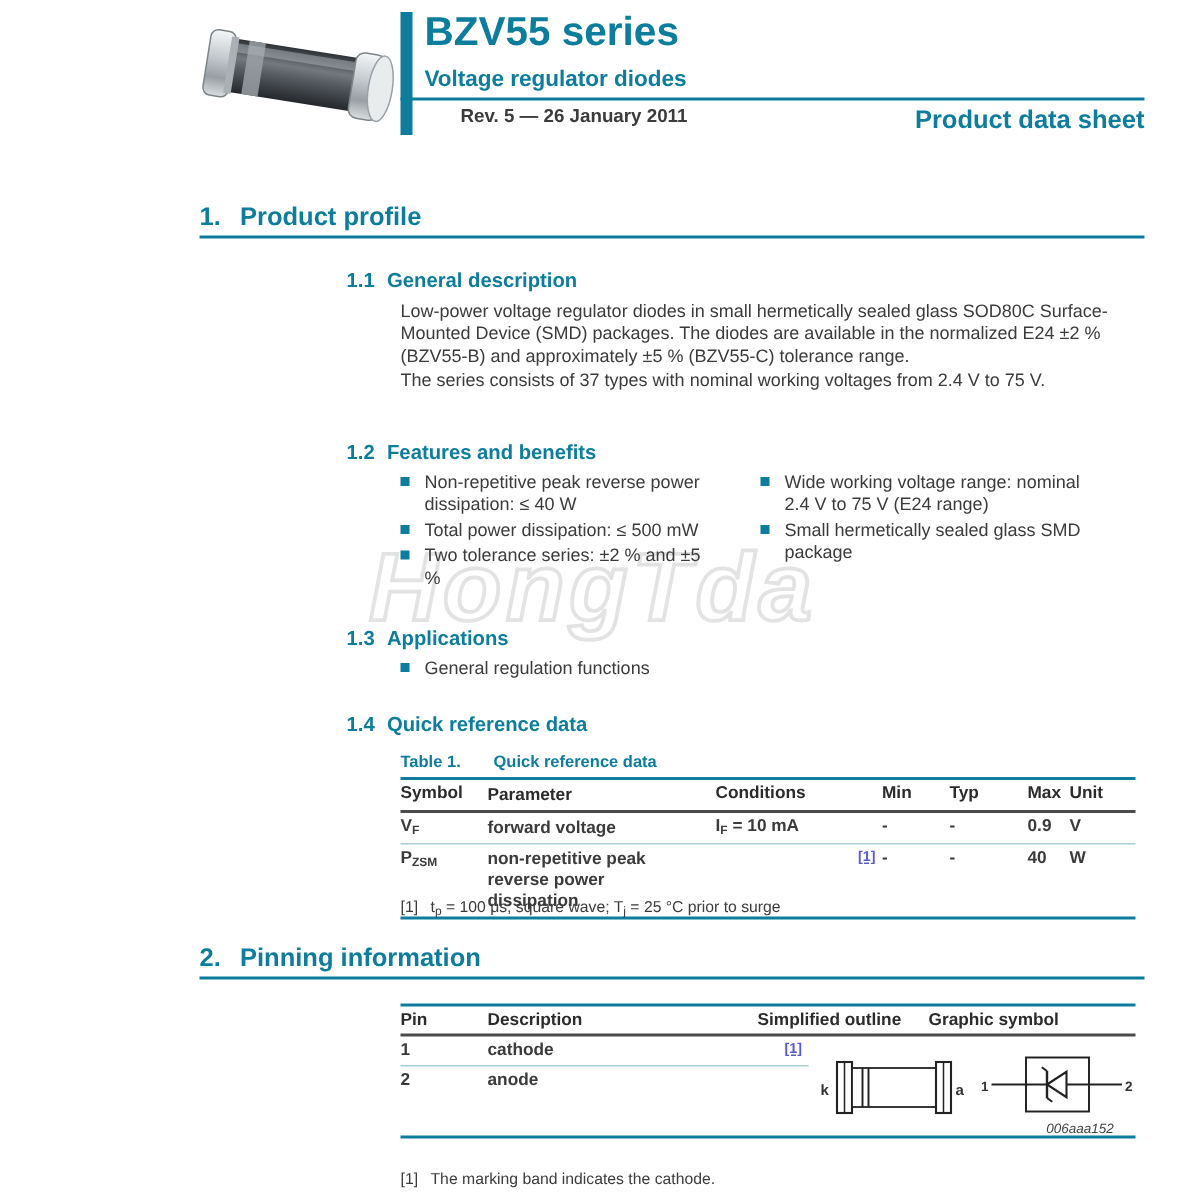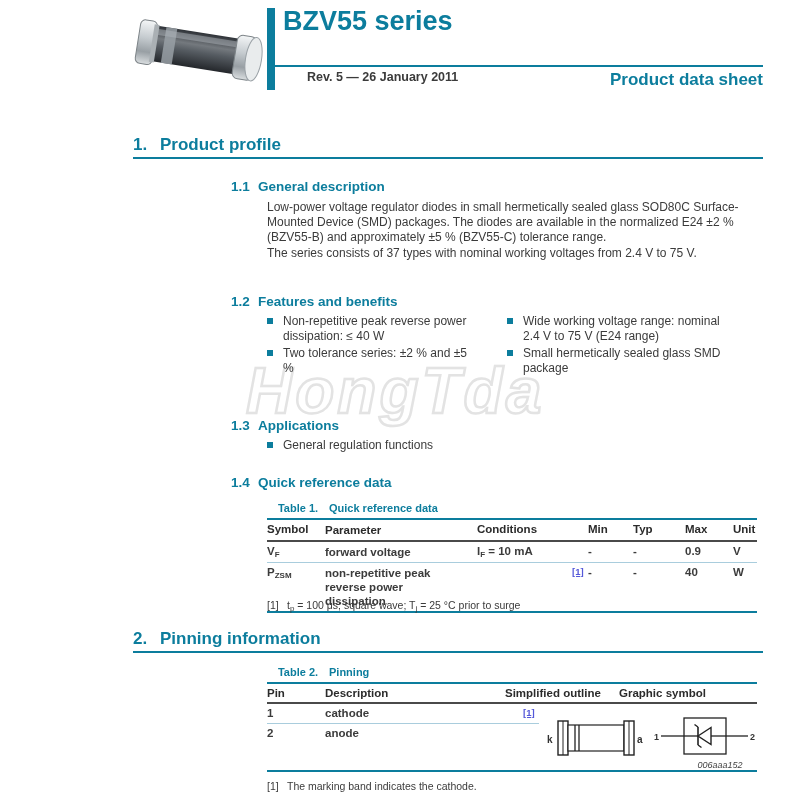--- a/index.html
+++ b/index.html
@@ -26,34 +26,34 @@
   .sub-num{font-size:13.5px;font-weight:bold;}
   .sub-title{font-size:13.5px;font-weight:bold;}
   .body-text{font-size:12px;line-height:15.2px;}
   
   ul.blist{margin:0;padding:0;list-style:none;}
   ul.blist li{position:relative;padding-left:16px;margin:0 0 1.5px 0;font-size:12px;line-height:15.2px;}
   ul.blist li::before{content:"";position:absolute;left:0;top:4px;width:6px;height:6px;background:#0c7d9d;}
   
   .tbl{position:absolute;width:490px;font-size:11.5px;}
   .tbl .cap{font-size:11px;font-weight:bold;color:#0c7d9d;line-height:13px;}
-  .tbl .cap .cap-label{display:inline-block;width:62px;text-align:center;}
+  .tbl .cap .cap-label{display:inline-block;width:62px;}
   .tbl .cap-rule{height:2px;background:#0c7d9d;margin-top:3px;}
   .tbl .row{display:flex;padding:3px 0 3px 0;font-weight:bold;}
   .tbl .thead{font-weight:bold;color:#2b2b2b;}
   .tbl .hd-rule{height:2px;background:#4a4a4a;}
   .tbl .row-sep{height:1px;background:#a9cddd;}
   .tbl .bot-rule{height:2px;background:#0c7d9d;}
   .c-sym{width:58px;flex:none;}
   .c-par{width:152px;flex:none;padding-right:14px;box-sizing:border-box;line-height:14px;}
   .c-con{width:95px;flex:none;}
   .c-note{width:16px;flex:none;}
   .c-min{width:45px;flex:none;}
   .c-typ{width:52px;flex:none;}
-  .c-max{width:48px;flex:none;}
+  .c-max{width:28px;flex:none;}
   .c-unit{width:37px;flex:none;}
   .t2-pin{width:58px;flex:none;}
   .t2-desc{width:198px;flex:none;}
   .t2-deschd{width:180px;flex:none;}
   .t2-note{width:16px;flex:none;}
   .t2-out{width:114px;flex:none;}
   .t2-sym{width:104px;flex:none;}
   .sub{font-size:8px;vertical-align:-2px;}
   .fn-link{color:#5558d9;text-decoration:underline;font-size:9.5px;vertical-align:2px;cursor:pointer;}
   .footnote{font-size:10.5px;color:#3b3b3b;}
@@ -89,39 +89,41 @@
         <rect x="32" y="25" width="11" height="36" fill="#99a0a6" opacity="0.85"></rect>
         <rect x="20" y="28" width="94" height="6" fill="#aeb4b9" opacity="0.5"></rect>
         <rect x="6" y="21" width="17" height="44" rx="5" fill="url(#gCap)" stroke="#7d8488" stroke-width="1"></rect>
         <rect x="20" y="24" width="5" height="38" fill="#aab0b4"></rect>
         <rect x="104" y="21" width="20" height="44" rx="6" fill="url(#gCap)" stroke="#7d8488" stroke-width="1"></rect>
         <ellipse cx="123" cy="43" rx="8" ry="22" fill="#e9eced" stroke="#9aa1a6" stroke-width="1"></ellipse>
       </g>
     </svg>
     <div class="abs accent-bar"></div>
     <div class="abs title teal">BZV55 series</div>
+    <div class="abs subtitle teal">Voltage regulator diodes</div>
     <div class="abs rule header-rule"></div>
     <div class="abs rev-line">Rev. 5 — 26 January 2011</div>
     <div class="abs doc-type teal">Product data sheet</div>
 
     <div class="abs sec-num teal" style="left:88px;top:135px">1.</div>
     <div class="abs sec-title teal" style="left:115px;top:135px">Product profile</div>
     <div class="abs rule" style="left:88px;top:157px;width:630px"></div>
 
     <div class="abs sub-num teal" style="left:186px;top:179px">1.1</div>
     <div class="abs sub-title teal" style="left:213px;top:179px">General description</div>
     <div class="abs body-text" style="left:222px;top:200px;width:500px">
       <div>Low-power voltage regulator diodes in small hermetically sealed glass SOD80C Surface-Mounted Device (SMD) packages. The diodes are available in the normalized E24 ±2 % (BZV55-B) and approximately ±5 % (BZV55-C) tolerance range.</div>
       <div>The series consists of 37 types with nominal working voltages from 2.4 V to 75 V.</div>
     </div>
 
     <div class="abs sub-num teal" style="left:186px;top:294px">1.2</div>
     <div class="abs sub-title teal" style="left:213px;top:294px">Features and benefits</div>
     <ul class="abs blist" style="left:222px;top:314px;width:205px">
       <li><span>Non-repetitive peak reverse power dissipation: ≤ 40 W</span></li>
+      <li><span>Total power dissipation: ≤ 500 mW</span></li>
       <li><span>Two tolerance series: ±2 % and ±5 %</span></li>
     </ul>
     <ul class="abs blist" style="left:462px;top:314px;width:220px">
       <li><span>Wide working voltage range: nominal 2.4 V to 75 V (E24 range)</span></li>
       <li><span>Small hermetically sealed glass SMD package</span></li>
     </ul>
 
     <div class="abs sub-num teal" style="left:186px;top:418px">1.3</div>
     <div class="abs sub-title teal" style="left:213px;top:418px">Applications</div>
     <ul class="abs blist" style="left:222px;top:438px;width:300px">
@@ -173,23 +175,20 @@
 
     <div class="abs footnote" style="left:222px;top:599px">
       <span class="fm">[1]</span><span>t</span><span class="sub">p</span><span> = 100 μs; square wave; T</span><span class="sub">j</span><span> = 25 °C prior to surge</span>
     </div>
 
     <div class="abs sec-num teal" style="left:88px;top:629px">2.</div>
     <div class="abs sec-title teal" style="left:115px;top:629px">Pinning information</div>
     <div class="abs rule" style="left:88px;top:651px;width:630px"></div>
 
     <div class="tbl" style="left:222px;top:666px">
-      <div class="cap">
-        <span class="cap-label">Table 2.</span><span>Pinning</span>
-      </div>
       <div class="cap-rule"></div>
       <div class="row thead">
         <span class="t2-pin">Pin</span>
         <span class="t2-deschd">Description</span>
         <span class="t2-out">Simplified outline</span>
         <span class="t2-sym">Graphic symbol</span>
       </div>
       <div class="hd-rule"></div>
       <div style="position:relative;min-height:66px">
         <div class="row">

